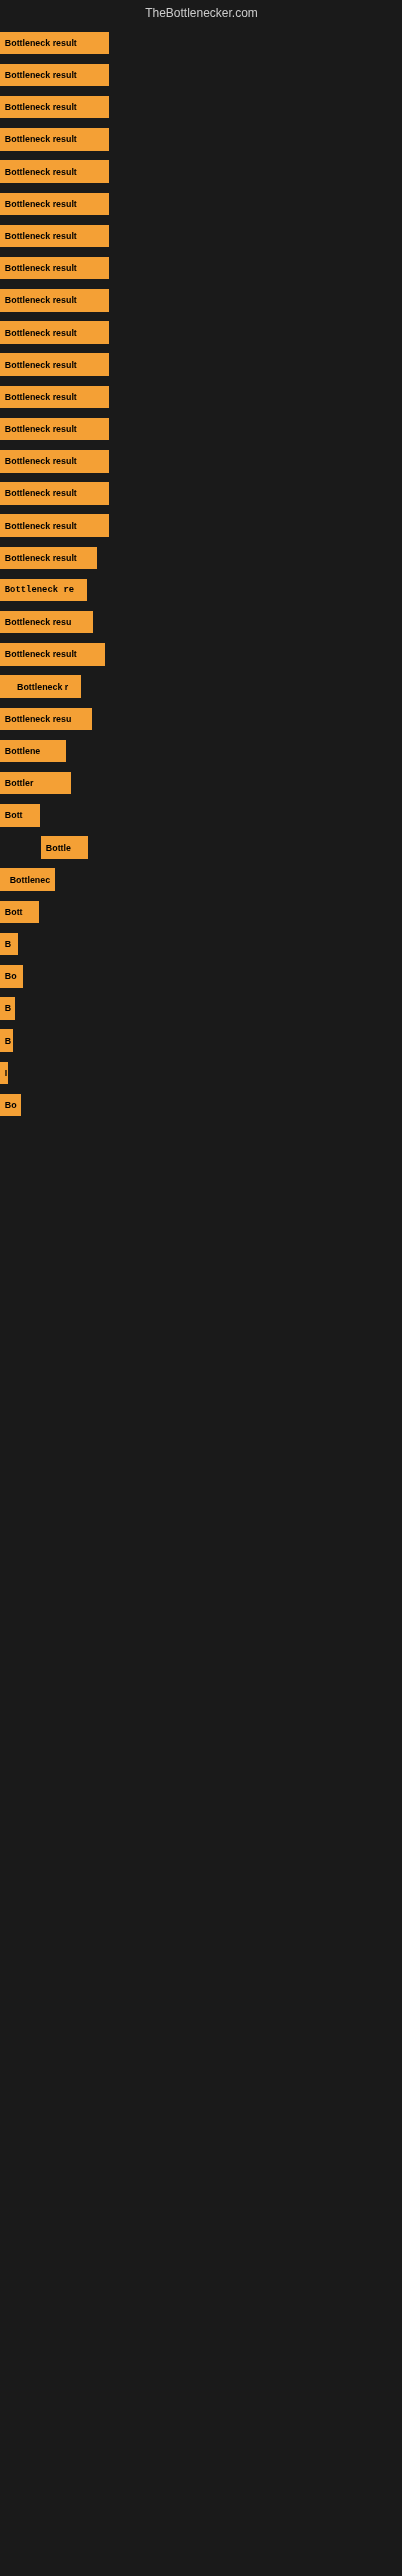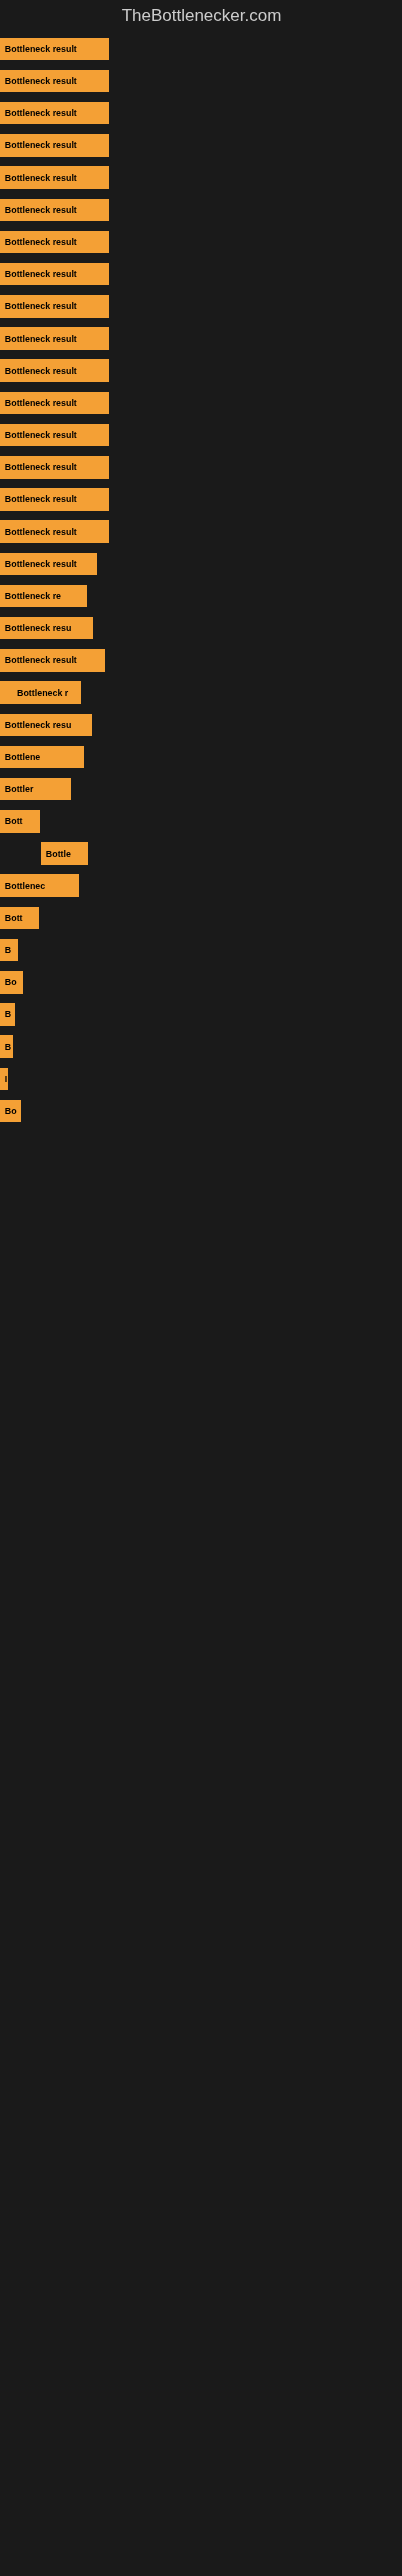--- a/index.html
+++ b/index.html
@@ -13,21 +13,21 @@
       min-height: 2576px;
       background-color: #1a1a1a;
       font-family: Arial, sans-serif;
       overflow-x: hidden;
     }
 
     .header {
       text-align: center;
       padding: 6.4px 0 3.2px 0;
       color: #cccccc;
-      font-size: 17px;
+      font-size: 12px;
       background-color: #1a1a1a;
     }
 
     .bars-container {
       padding: 8px 0;
       display: flex;
       flex-direction: column;
       gap: 0px;
     }
 
@@ -142,21 +142,21 @@
       <div class="bar" style="width: 109px;">
         <span class="bar-label">Bottleneck result</span>
       </div>
     </div>
     <div class="bar-row">
       <div class="bar" style="width: 97px;">
         <span class="bar-label">Bottleneck result</span>
       </div>
     </div>
     <div class="bar-row">
-      <div class="bar" style="width: 87px;">
+      <div class="bar" style="width: 87px; font-family: Liberation Mono, monospace;">
         <span class="bar-label">Bottleneck re</span>
       </div>
     </div>
     <div class="bar-row">
       <div class="bar" style="width: 93px;">
         <span class="bar-label">Bottleneck resu</span>
       </div>
     </div>
     <div class="bar-row">
       <div class="bar" style="width: 105px;">
@@ -167,41 +167,41 @@
       <div class="bar" style="width: 81px; padding-left: 17px;">
         <span class="bar-label">Bottleneck r</span>
       </div>
     </div>
     <div class="bar-row">
       <div class="bar" style="width: 92px;">
         <span class="bar-label">Bottleneck resu</span>
       </div>
     </div>
     <div class="bar-row">
-      <div class="bar" style="width: 84px;">
+      <div class="bar" style="width: 66px;">
         <span class="bar-label">Bottlene</span>
       </div>
     </div>
     <div class="bar-row">
       <div class="bar" style="width: 71px;">
         <span class="bar-label">Bottler</span>
       </div>
     </div>
     <div class="bar-row">
       <div class="bar" style="width: 40px;">
         <span class="bar-label">Bott</span>
       </div>
     </div>
     <div class="bar-row">
       <div class="bar" style="width: 47px; margin-left: 41px;">
         <span class="bar-label">Bottle</span>
       </div>
     </div>
     <div class="bar-row">
-      <div class="bar" style="width: 79px;">
+      <div class="bar" style="width: 55px; justify-content: center;">
         <span class="bar-label">Bottlenec</span>
       </div>
     </div>
     <div class="bar-row">
       <div class="bar" style="width: 39px;">
         <span class="bar-label">Bott</span>
       </div>
     </div>
     <div class="bar-row">
       <div class="bar" style="width: 17.7px;">

